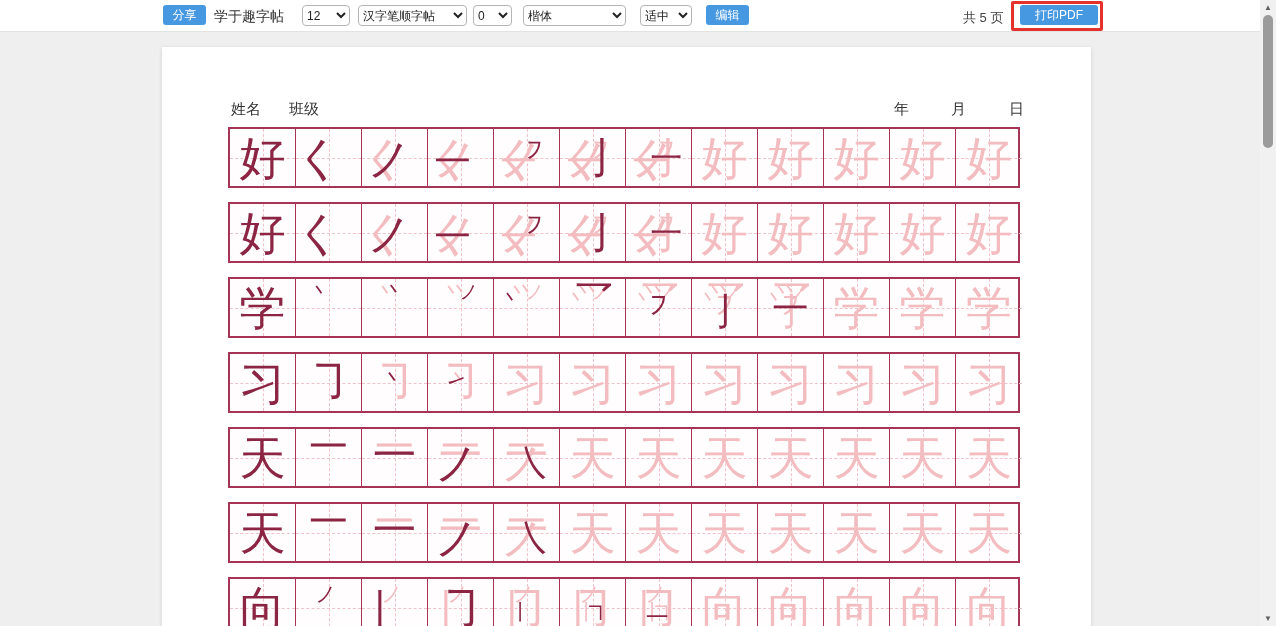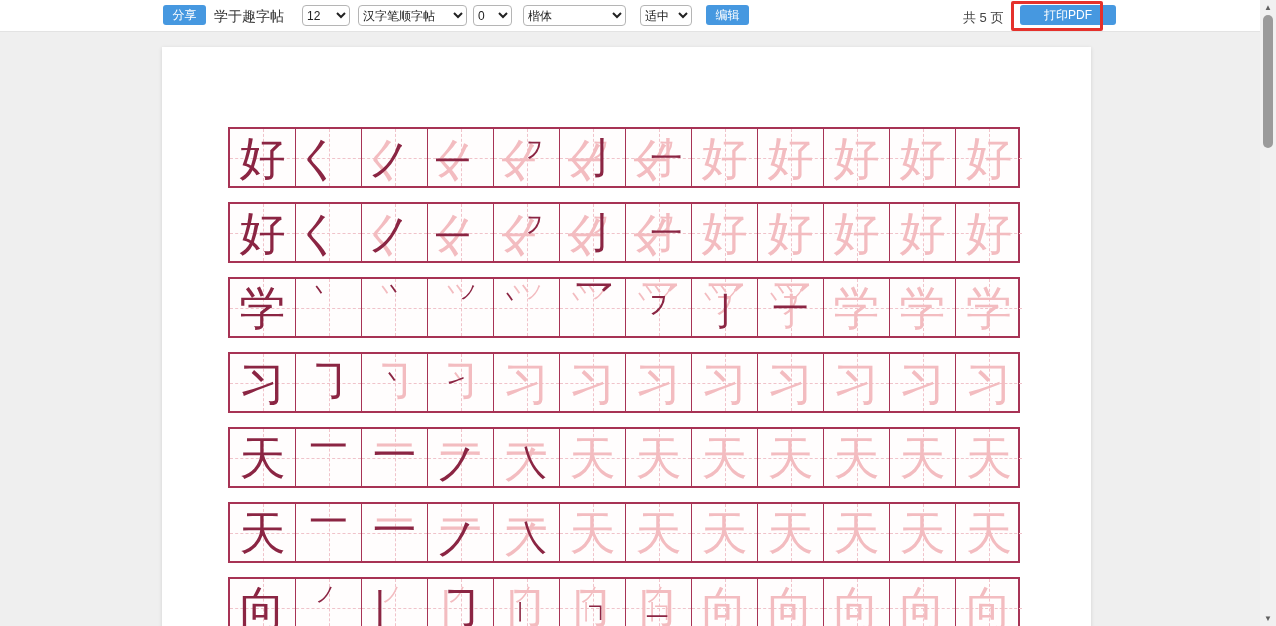--- a/index.html
+++ b/index.html
@@ -9,21 +9,21 @@
 
   
   .toolbar { position:absolute; left:0; top:0; width:1276px; height:32px;
              background:#ffffff; border-bottom:1px solid #e3e3e3; z-index:5; }
   .toolbar .abs { position:absolute; }
   .btn { display:inline-flex; align-items:center; justify-content:center;
          background:#4698e0; color:#fff; font-size:12px; border:none;
          border-radius:3px; cursor:pointer; }
   .btn-share { left:163px; top:5px; width:43px; height:20px; }
   .btn-edit  { left:706px; top:5px; width:43px; height:20px; }
-  .btn-print { left:1020px; top:5px; width:96px; height:20px;text-align:center; }
+  .btn-print { left:1020px; top:5px; width:78px; height:20px;text-align:center; }
   .site-name { left:214px; top:8px; font-size:14px; color:#333; }
   .page-count{ left:963px; top:9px; font-size:13px; color:#444; }
   select { position:absolute; top:5px; height:21px; font-size:12px; color:#222;
            background:#fff; border:1px solid #b5b5b5; border-radius:4px; }
   .sel-size     { left:302px; width:48px; }
   .sel-template { left:358px; width:109px; }
   .sel-number   { left:473px; width:39px; }
   .sel-font     { left:523px; width:103px; }
   .sel-density  { left:640px; width:52px; }
   .highlight-box { position:absolute; left:1011px; top:1px; width:92px; height:30px;
@@ -90,20 +90,27 @@
     </select>
 
     <button class="btn btn-edit abs">编辑</button>
 
     <span class="page-count abs">共 5 页</span>
     <button class="btn btn-print abs">打印PDF</button>
     <div class="highlight-box"></div>
   </div>
 
   <div class="paper">
+    <div class="sheet-header">
+      <span class="lbl-name">姓名</span>
+      <span class="lbl-class">班级</span>
+      <span class="lbl-year">年</span>
+      <span class="lbl-month">月</span>
+      <span class="lbl-day">日</span>
+    </div>
     <div class="grid">
         <div class="grid-row">
           <div class="cell">
             <span class="glyph dark" style="font-size: 46px; left: 50%; top: 50%;">好</span>
           </div>
           <div class="cell">
             <span class="glyph dark" style="font-size: 46px; left: 35%; top: 50%;">く</span>
           </div>
           <div class="cell">
             <span class="glyph light" style="font-size: 46px; left: 35%; top: 50%;">く</span>

